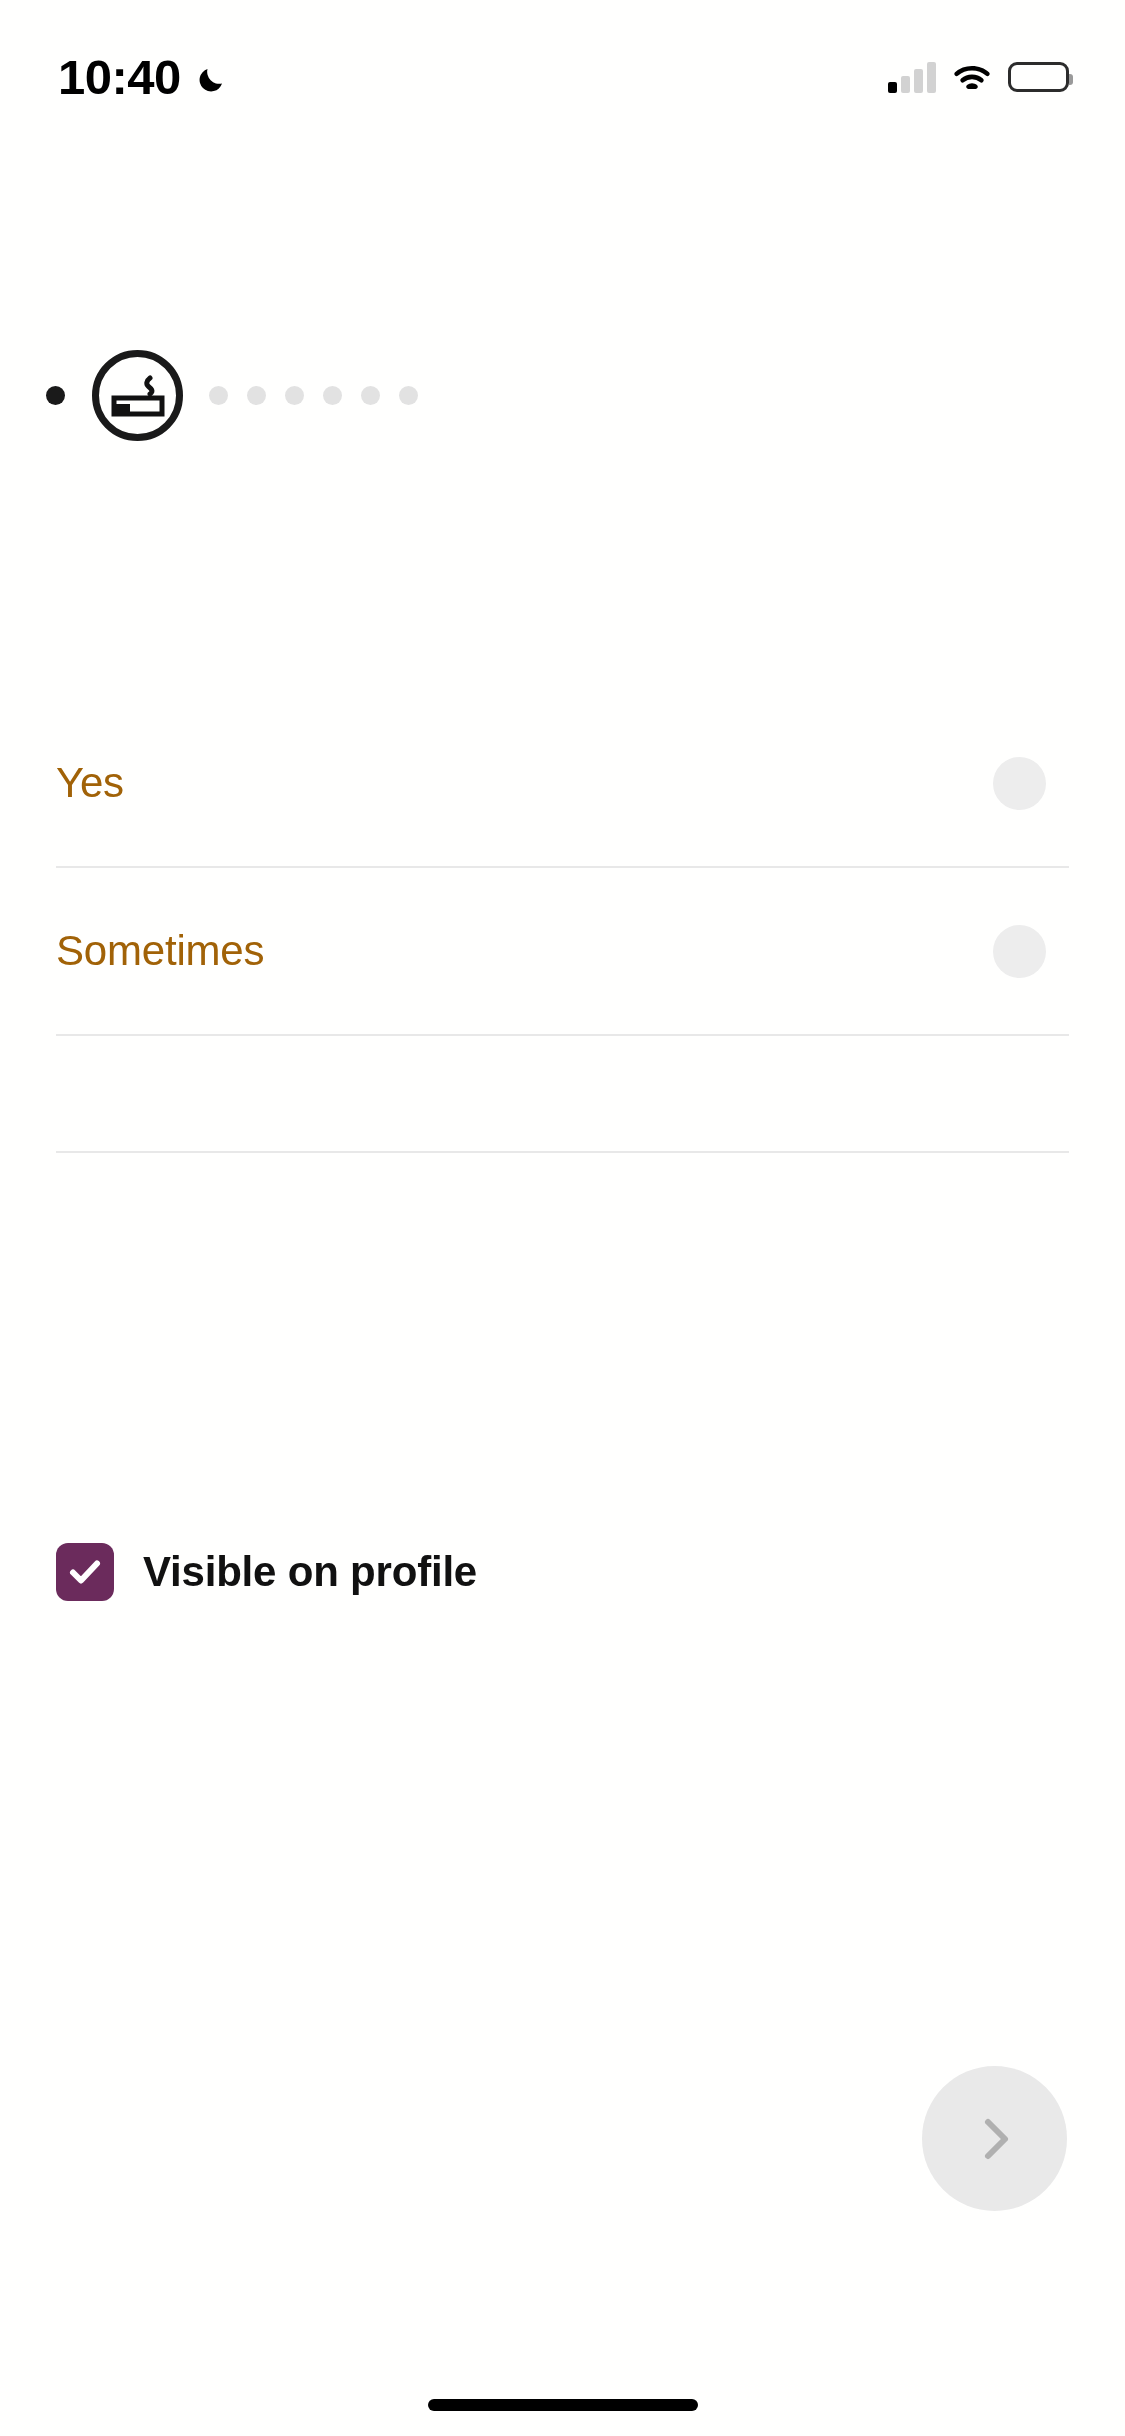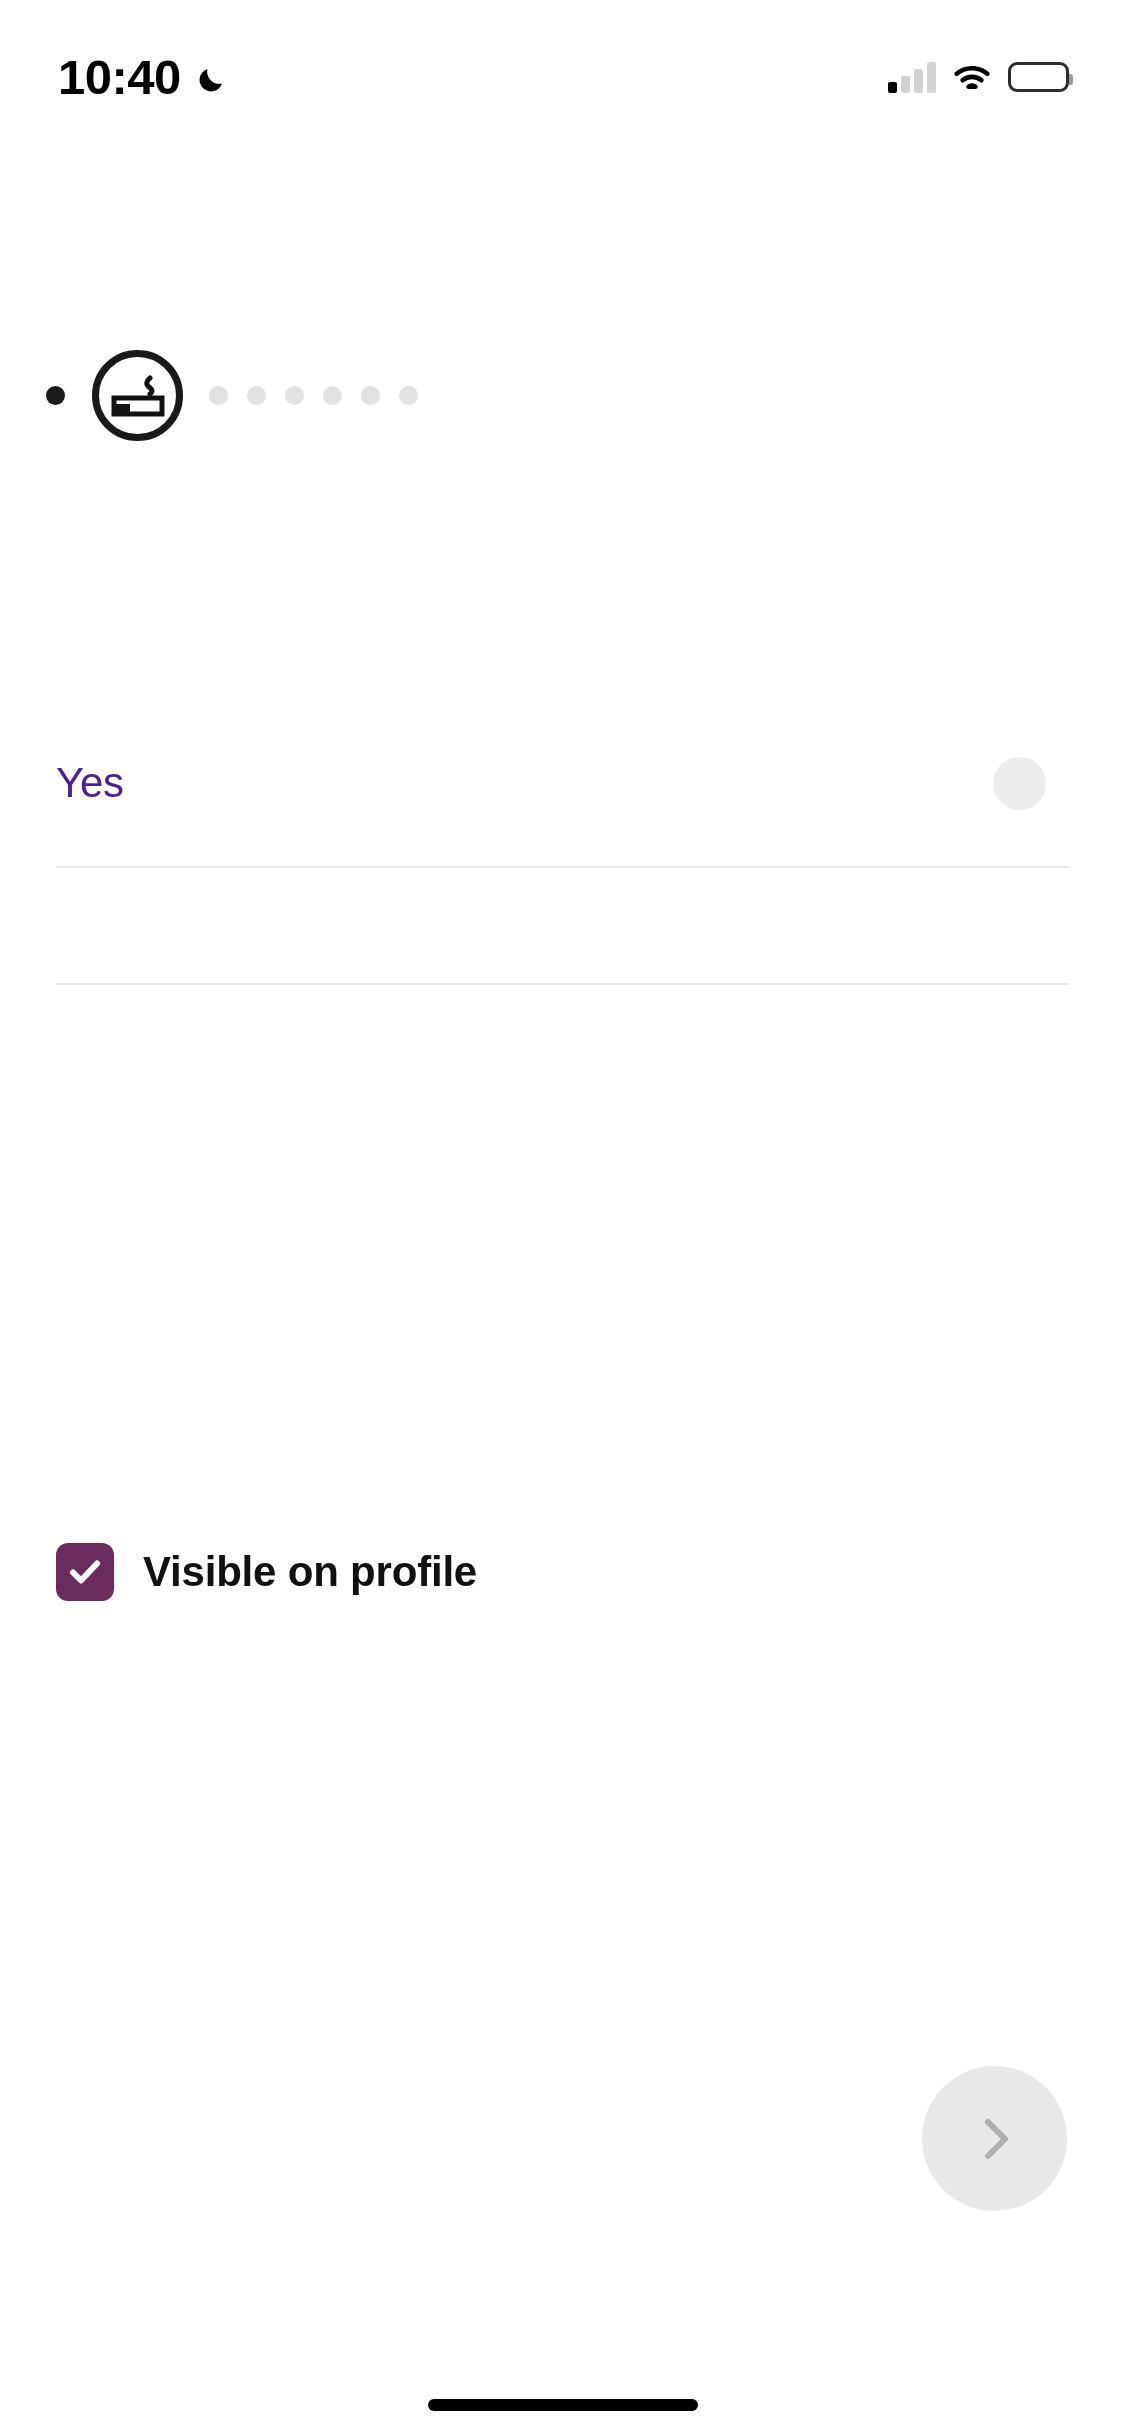--- a/index.html
+++ b/index.html
@@ -68,21 +68,21 @@
   }
 
   
   .options { position:absolute; left:56px; top:700px; width:1013px; }
   .option {
     position:relative; height:168px;
     display:flex; align-items:center; justify-content:space-between;
     border-bottom:2px solid #E8E8E8;
   }
   .option .label {
-    font-size:42px; color:#4c1d95; font-weight:400;
+    font-size:42px; color:#a16207; font-weight:400;
     font-family:"Liberation Sans", sans-serif; letter-spacing:-0.2px;
   }
   .radio {
     width:53px; height:53px; border-radius:50%;
     background:#EDEDED; margin-right:23px; flex:none;
   }
   .spacer-row { height:117px; border-bottom:2px solid #E8E8E8; }
 
   
   .check-row {
@@ -176,20 +176,24 @@
   </div>
 
 
   <div class="options">
 
     <div class="option">
       <span class="label">Yes</span>
       <span class="radio"></span>
     </div>
 
+    <div class="option">
+      <span class="label">Sometimes</span>
+      <span class="radio"></span>
+    </div>
 
 
 
     <div class="spacer-row"></div>
   </div>
 
   <div class="check-row">
     <span class="checkbox" style="background:#6B2B5C;">
       <span>
         <svg width="36" height="36" viewBox="0 0 36 36">

